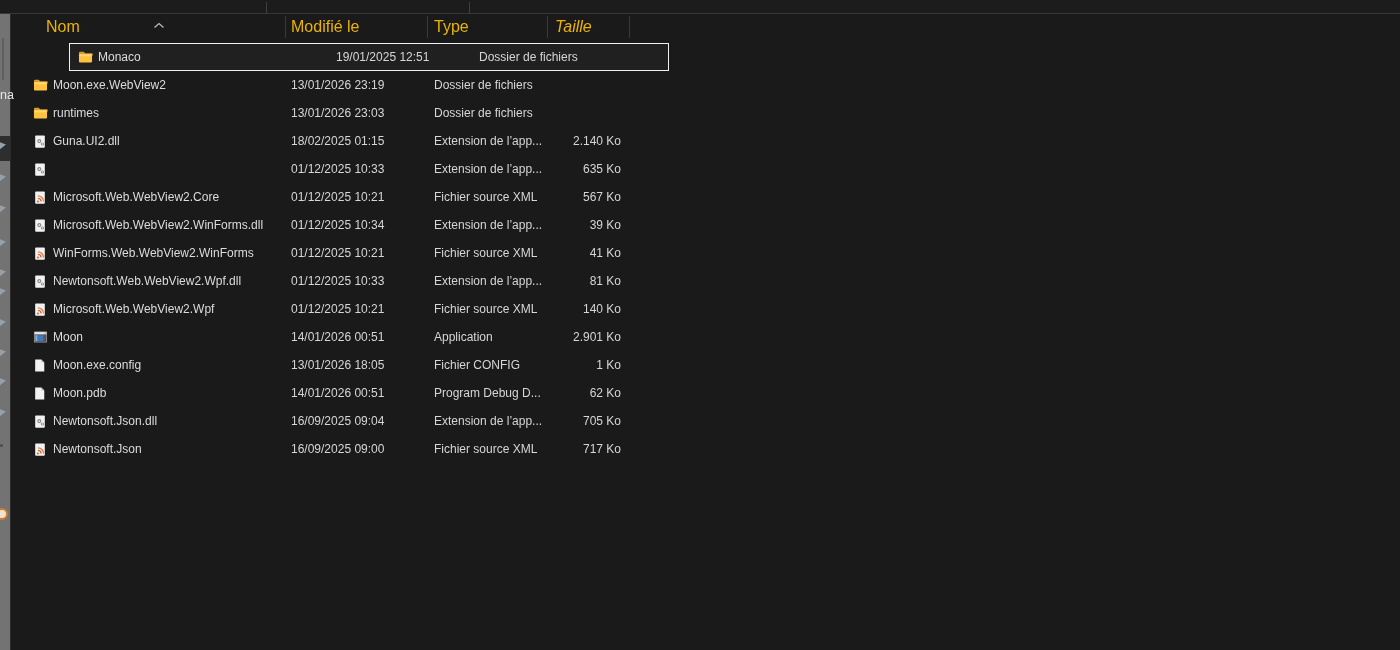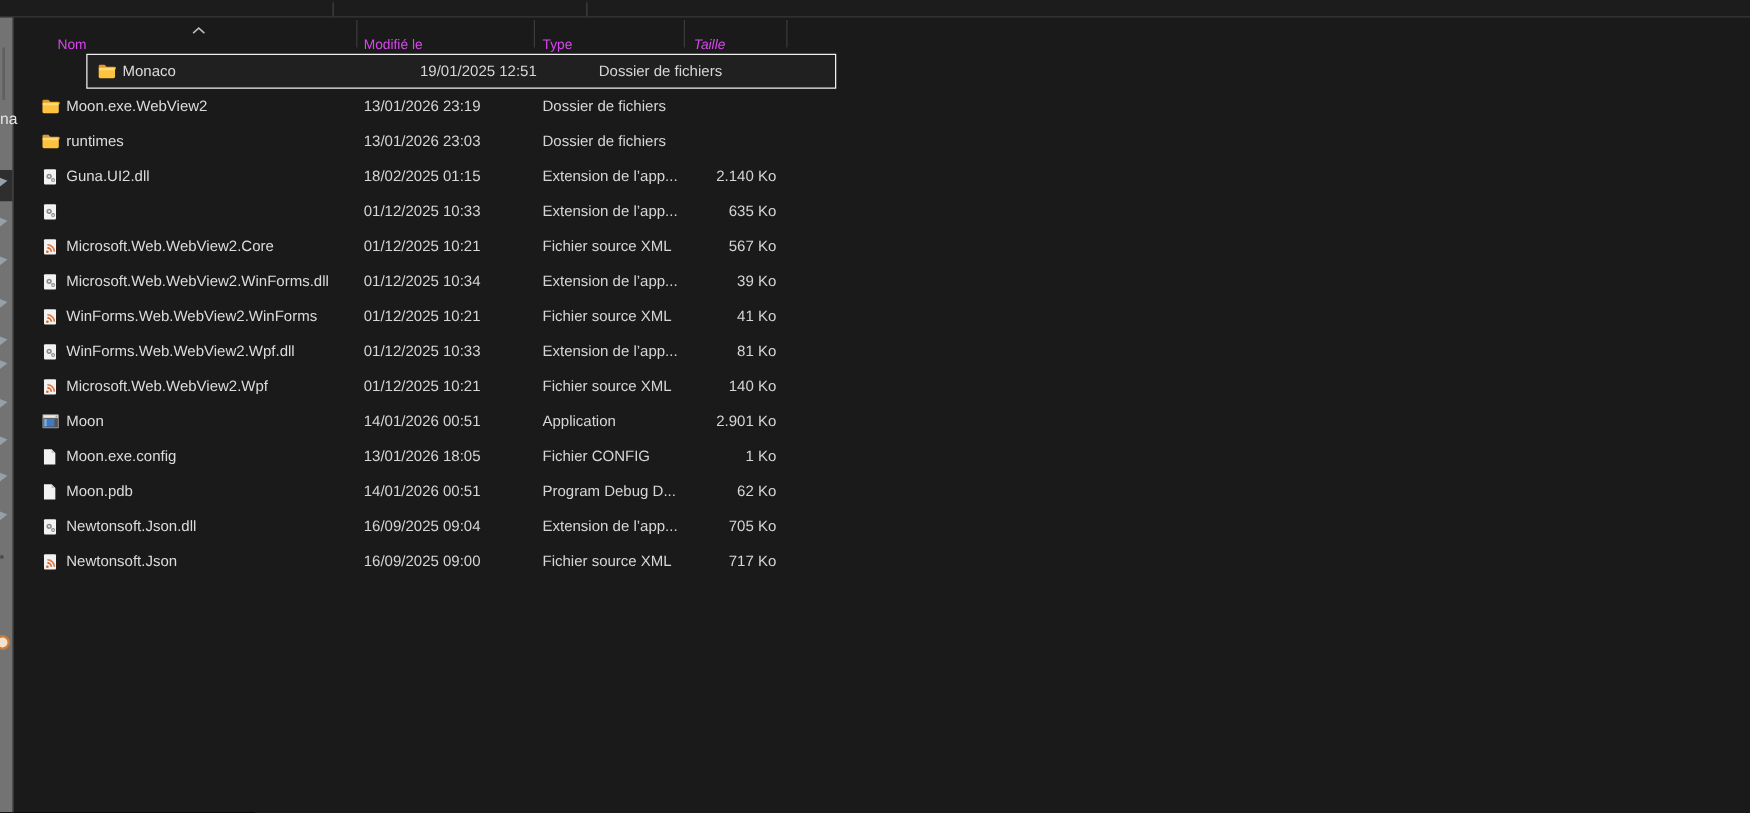--- a/index.html
+++ b/index.html
@@ -14,21 +14,21 @@
   
   .navpane{position:absolute;left:0;top:14px;width:10px;height:636px;background:#737373;border-right:1px solid #2b2b2b;overflow:visible;}
   .nav-fragment{position:absolute;left:0;top:74px;color:#e6e6e6;font-size:12.5px;white-space:nowrap;}
   .nav-highlight{position:absolute;left:0;top:122px;width:10px;height:25px;background:#2e2e2e;}
   .nav-chevron{position:absolute;left:-1px;width:0;height:0;border-top:4px solid transparent;border-bottom:4px solid transparent;border-left:7px solid #96a0a8;transform:rotate(-8deg);}
   .nav-scrollthumb{position:absolute;left:2px;top:24px;width:2px;height:42px;background:#5f5f5f;}
   .nav-dot{position:absolute;left:0;top:430px;width:3px;height:3px;background:#4a4a4a;border-radius:50%;}
   .nav-orange{position:absolute;left:-4px;top:494px;width:8px;height:8px;border-radius:50%;border:2px solid #cf7c33;background:#f1e3cd;}
   
   .colheader{position:absolute;left:0;top:14px;width:1400px;height:26px;}
-  .colheader .hcell{position:absolute;top:0;height:26px;line-height:26px;color:#d946ef;font-size:11px;cursor:default;margin-top:9px;}
+  .colheader .hcell{position:absolute;top:0;height:26px;line-height:26px;color:#eab308;font-size:16px;cursor:default;}
   .h-name{left:46px;} .h-modified{left:291px;} .h-type{left:434px;} .h-size{left:555px;font-style:italic;}
   .hsep{position:absolute;top:2px;width:1px;height:22px;background:#3a3a3a;}
   .sortglyph{position:absolute;left:153px;top:1px;}
   
   .filelist{position:absolute;left:24px;top:43px;width:600px;}
   .frow{position:relative;width:600px;height:28px;box-sizing:border-box;font-size:12px;color:#dcdcdc;cursor:default;}
   .frow.selected{border:1px solid #f0f0f0;background:#202020;margin-left:45px;}
   .fcell{position:absolute;top:0;height:28px;line-height:28px;white-space:nowrap;}
   .c-icon{left:9px;top:7px;height:14px;line-height:normal;}
   .frow.selected .c-icon{left:8px;top:6px;}
@@ -203,21 +203,21 @@
       <div class="frow">
     <span class="fcell c-icon">
           <svg width="14" height="15" viewBox="0 0 16 17">
     <rect x="2.5" y="1.5" width="11" height="14" rx="1" fill="#f2f2f2"></rect>
     <circle cx="7.2" cy="8" r="2.4" fill="#8a8a8a"></circle>
     <circle cx="7.2" cy="8" r="1" fill="#f2f2f2"></circle>
     <circle cx="10.8" cy="11.4" r="1.8" fill="#8a8a8a"></circle>
     <circle cx="10.8" cy="11.4" r="0.8" fill="#f2f2f2"></circle>
   </svg>
         </span>
-    <span class="fcell c-name">WinForms.Web.WebView2.Wpf.dll</span>
+    <span class="fcell c-name">Newtonsoft.Web.WebView2.Wpf.dll</span>
     <span class="fcell c-date">01/12/2025 10:33</span>
     <span class="fcell c-type">Extension de l’app...</span>
     <span class="fcell c-size">81 Ko</span>
   </div>
       <div class="frow">
     <span class="fcell c-icon">
           <svg width="14" height="15" viewBox="0 0 16 17">
     <rect x="2.5" y="1.5" width="11" height="14" rx="1" fill="#f2f2f2"></rect>
     <circle cx="5.6" cy="13" r="1.2" fill="#d9662b"></circle>
     <path d="M5.6 9.4a3.6 3.6 0 0 1 3.6 3.6" stroke="#d9662b" stroke-width="1.5" fill="none"></path>

